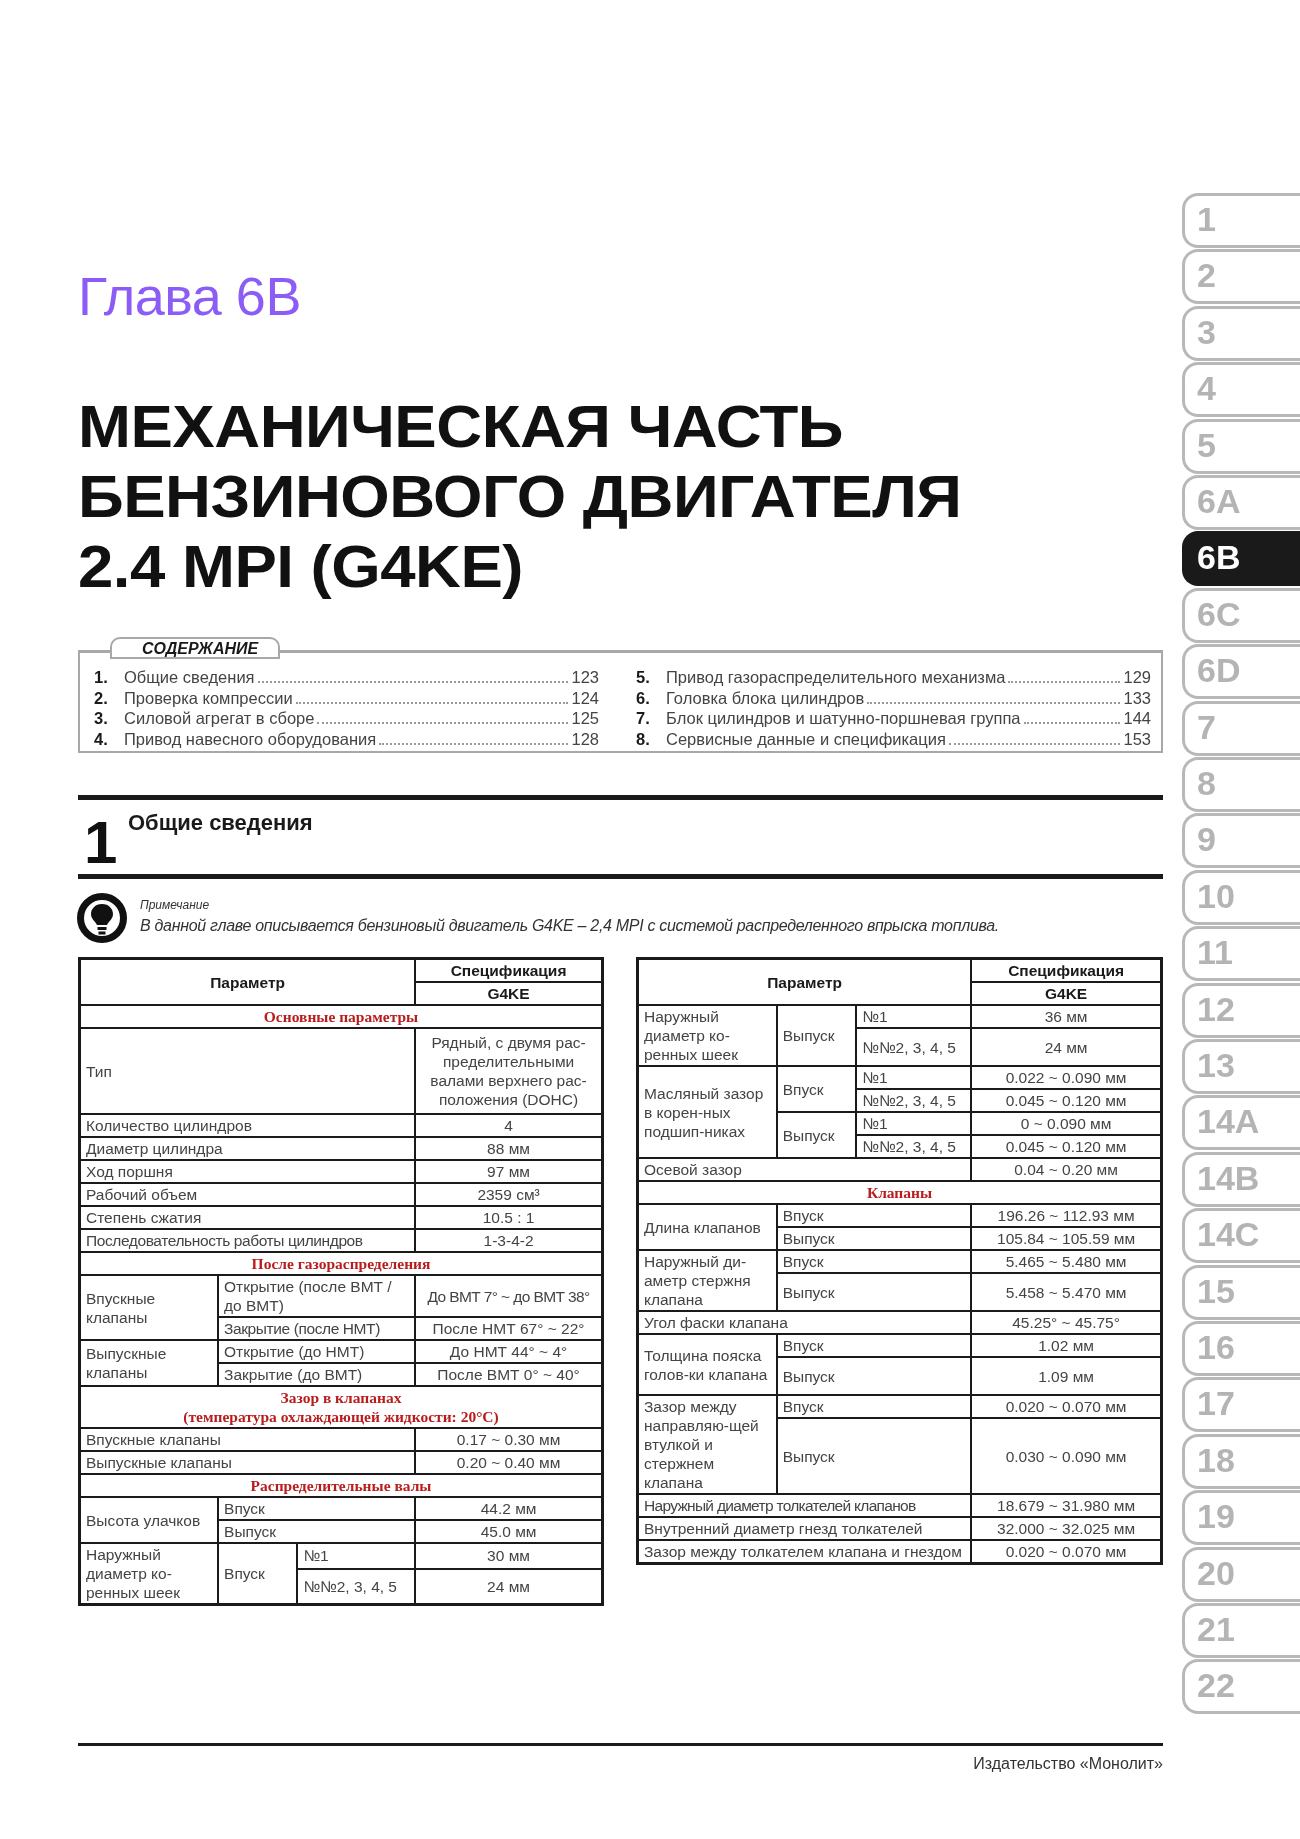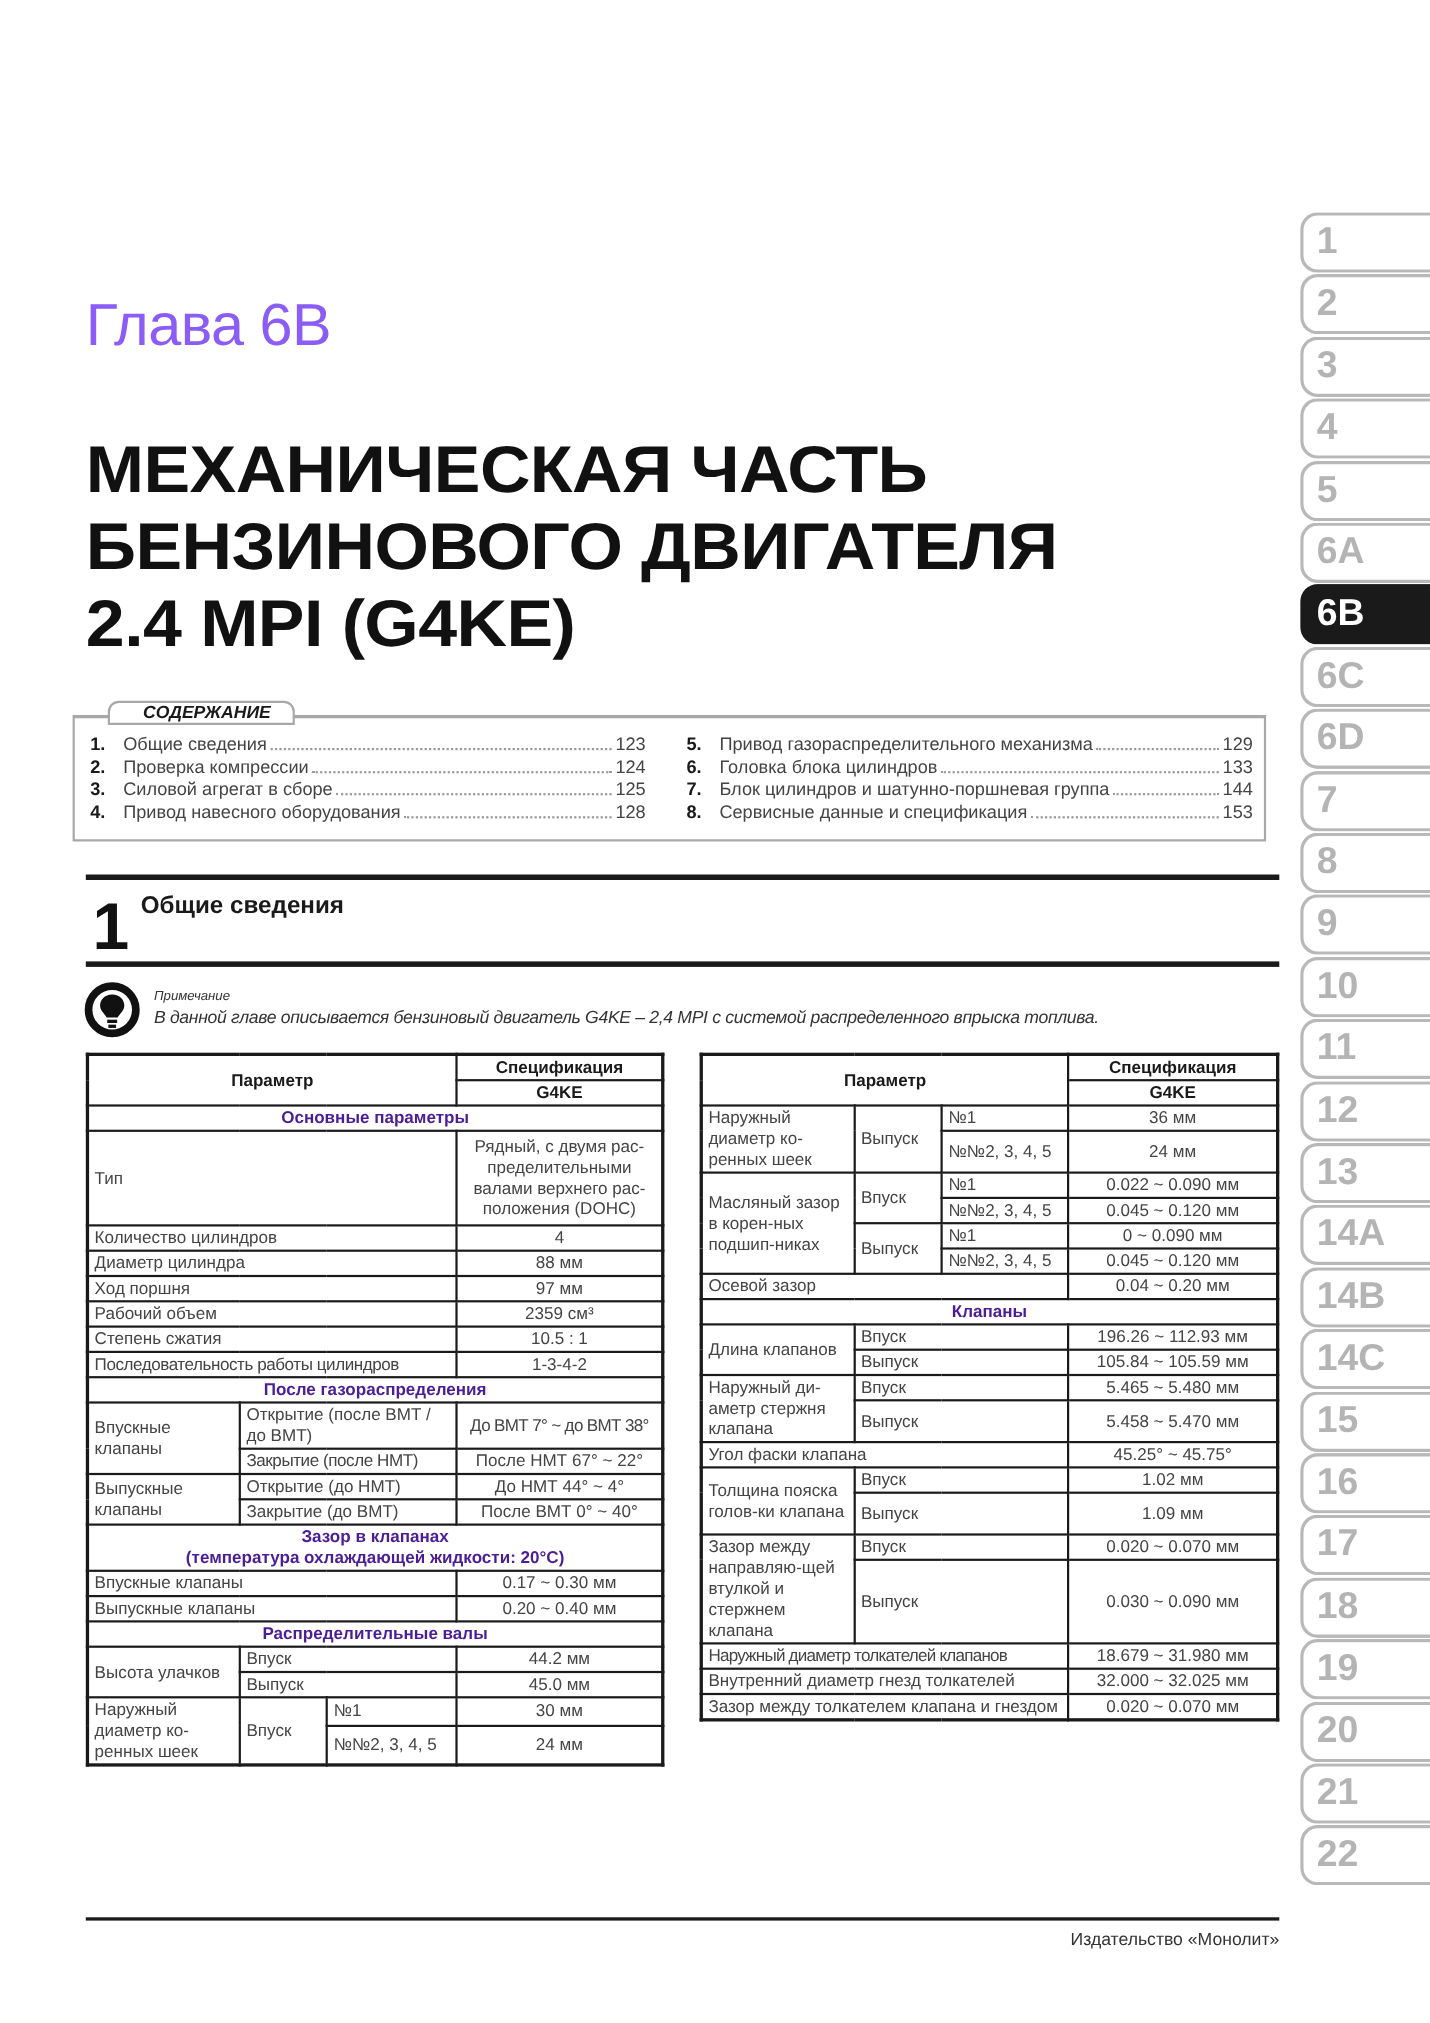--- a/index.html
+++ b/index.html
@@ -4,21 +4,21 @@
 <style>
   * { box-sizing: border-box; margin: 0; padding: 0; }
   html, body { width: 1300px; height: 1839px; background: #ffffff; overflow: hidden; }
   body { position: relative; font-family: "Liberation Sans", sans-serif; color: #1a1a1a; }
 
   .chapter-label { position: absolute; left: 78px; top: 265px; font-size: 54px; font-weight: 400; color: #8b5cf6; letter-spacing: -0.5px; }
   .main-title { position: absolute; left: 78px; top: 392px; font-size: 60px; font-weight: 900; line-height: 70px; color: #111; letter-spacing: -0.5px; transform: scaleX(1.06); transform-origin: left; }
   .main-title div { white-space: nowrap; }
 
   
-  .toc { position: absolute; left: 66px; top: 650px; width: 1085px; height: 115px; border: 2px solid #a8a8a8; border-top: 3px solid #a8a8a8; }
+  .toc { position: absolute; left: 78px; top: 650px; width: 1085px; height: 103px; border: 2px solid #a8a8a8; border-top: 3px solid #a8a8a8; }
   .toc-tab { position: absolute; left: 30px; top: -16px; background: #fff; border: 2px solid #a8a8a8; border-radius: 10px 10px 0 0; padding: 1px 20px 0 30px; font-size: 16px; font-weight: 700; font-style: italic; color: #1a1a1a; height: 22px; }
   .toc-col { position: absolute; top: 14px; width: 505px; }
   .toc-col.left { left: 14px; }
   .toc-col.right { left: 556px; width: 515px; }
   .toc-row { display: flex; align-items: baseline; font-size: 16.5px; line-height: 20.5px; color: #444; }
   .toc-num { width: 30px; font-weight: 700; color: #1a1a1a; }
   .toc-text { white-space: nowrap; }
   .toc-dots { flex: 1; border-bottom: 2px dotted #999; margin: 0 3px 4px 3px; }
   .toc-page { white-space: nowrap; }
 
@@ -31,21 +31,21 @@
   .note-icon { position: absolute; left: 77px; top: 893px; width: 50px; height: 50px; border-radius: 50%; border: 7px solid #111; background: #fff; }
   .note-icon svg { position: absolute; left: 6px; top: 3px; }
   .note-title { position: absolute; left: 140px; top: 898px; font-size: 12px; font-style: italic; color: #333; }
   .note-text { position: absolute; left: 140px; top: 917px; font-size: 16px; font-style: italic; color: #333; letter-spacing: -0.3px; }
 
   
   table.spec { position: absolute; border-collapse: collapse; border: 3px solid #1a1a1a; font-size: 15.5px; color: #444; }
   table.spec td { border: 2px solid #1a1a1a; padding: 1px 5px; line-height: 19px; vertical-align: middle; }
   table.spec td.c { text-align: center; }
   table.spec td.hd { text-align: center; font-weight: 700; color: #1a1a1a; }
-  table.spec td.grp { text-align: center; font-weight: 700; color: #4c1d95; }
+  table.spec td.grp { text-align: center; font-weight: 700; color: #b91c1c; font-family: Liberation Serif, serif; }
   #tbl-left { left: 78px; top: 957px; width: 526px; }
   #tbl-right { left: 636px; top: 957px; width: 527px; }
 
   
   .side-tab { position: absolute; left: 1182px; width: 130px; height: 55px; border: 3px solid #b8b8b8; border-right: none; border-radius: 16px 0 0 16px; background: #fff; font-size: 34px; font-weight: 700; color: #b4b4b4; padding-left: 12px; line-height: 46px; }
   .side-tab.active { background: #1a1a1a; border-color: #1a1a1a; color: #fff; }
 
   .footer-rule { position: absolute; left: 78px; top: 1743px; width: 1085px; height: 3px; background: #1a1a1a; }
   .footer-text { position: absolute; right: 137px; top: 1755px; font-size: 16px; color: #333; margin-left: 26px; }
 </style>

